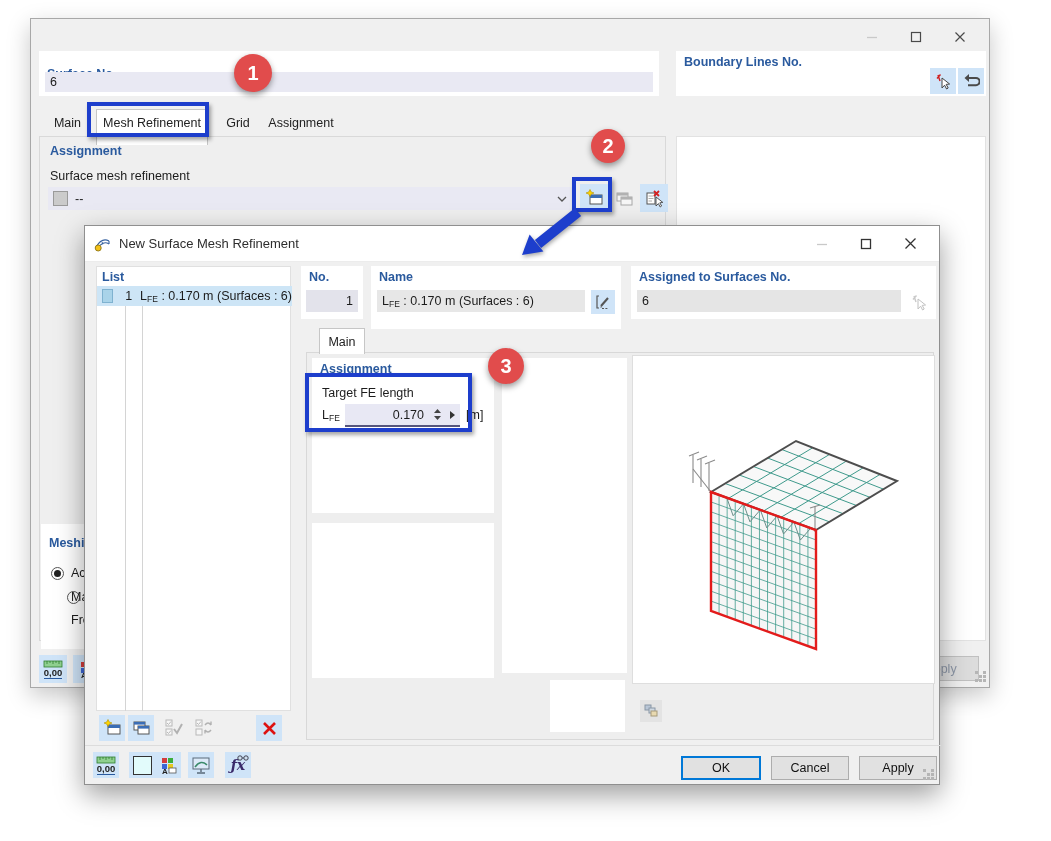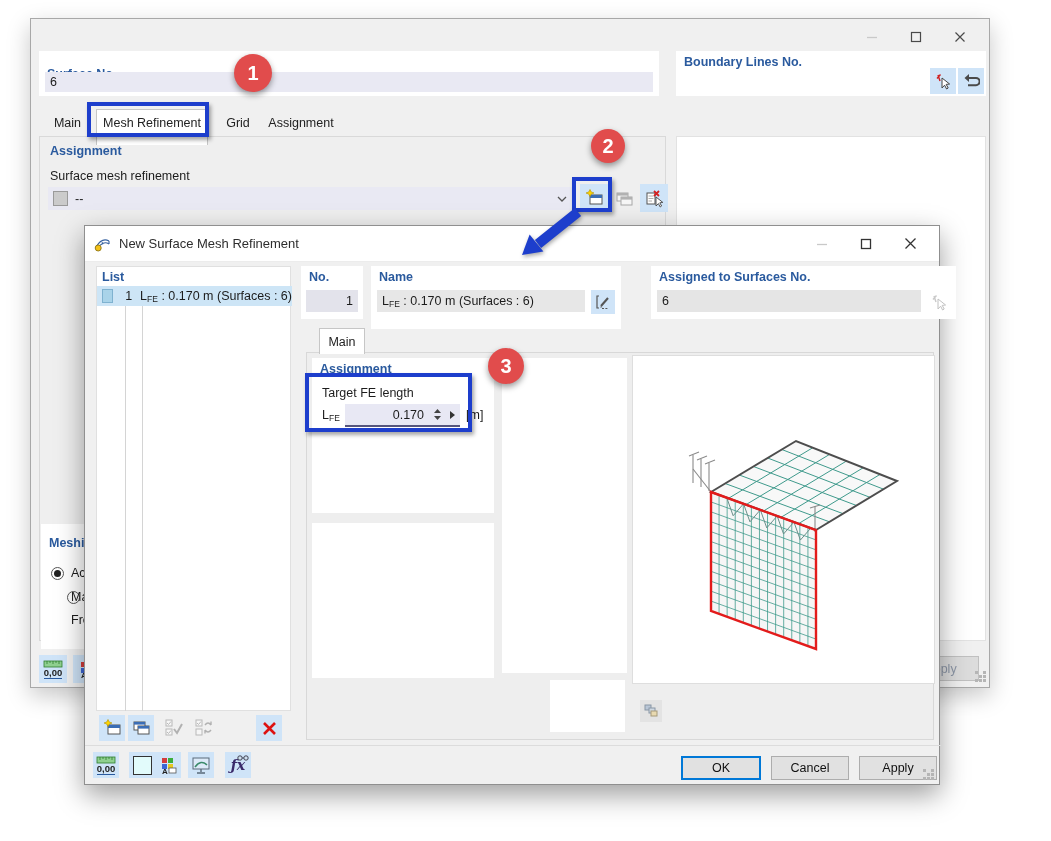--- a/index.html
+++ b/index.html
@@ -261,21 +261,21 @@
       <div class="btn-ico" style="left:220px;top:24px;width:24px;height:24px;">
         <svg width="16" height="16" viewBox="0 0 16 16">
           <path d="M4 2 L2 2 L2 14 L4 14" fill="none" stroke="#555" stroke-width="1.2"></path>
           <path d="M6 12 L13 4" stroke="#555" stroke-width="2"></path>
           <path d="M5.2 13.6 L6 12 L7.4 13.2 Z" fill="#555"></path>
           <path d="M7 14.5 L13 14.5" stroke="#555" stroke-width="1" stroke-dasharray="2 1.4"></path>
         </svg>
       </div>
     </div>
 
-    <div class="panel" style="left:546px;top:40px;width:305px;height:53px;margin-left:20px;">
+    <div class="panel" style="left:546px;top:40px;width:305px;height:53px;">
       <span class="lbl hdr" style="left:8px;top:4px;">Assigned to Surfaces No.</span>
       <div class="valbox" style="left:6px;top:24px;width:264px;height:22px;background:#e5e5e5;">
         <span>6</span>
       </div>
       <div class="btn-ico grayed" style="left:276px;top:24px;width:24px;height:24px;">
         <svg width="17" height="17" viewBox="0 0 17 17">
           <path d="M3 2 L5 8 M5.5 1.5 L2 5.5" stroke="#888" stroke-width="1.4"></path>
           <path d="M7 5 L7 15 L9.6 12.2 L11.6 16 L13.2 15 L11.2 11.4 L14.6 11 Z" fill="#fff" stroke="#777" stroke-width="1"></path>
         </svg>
       </div>

